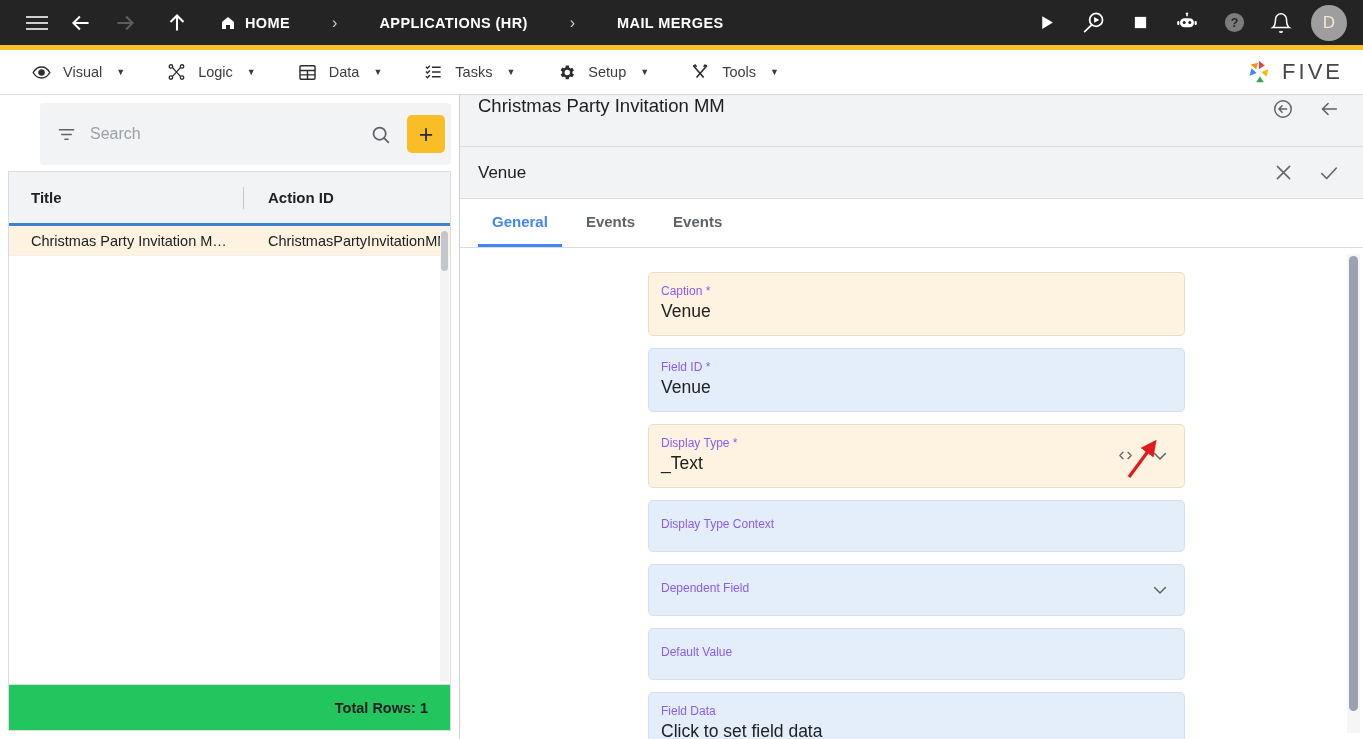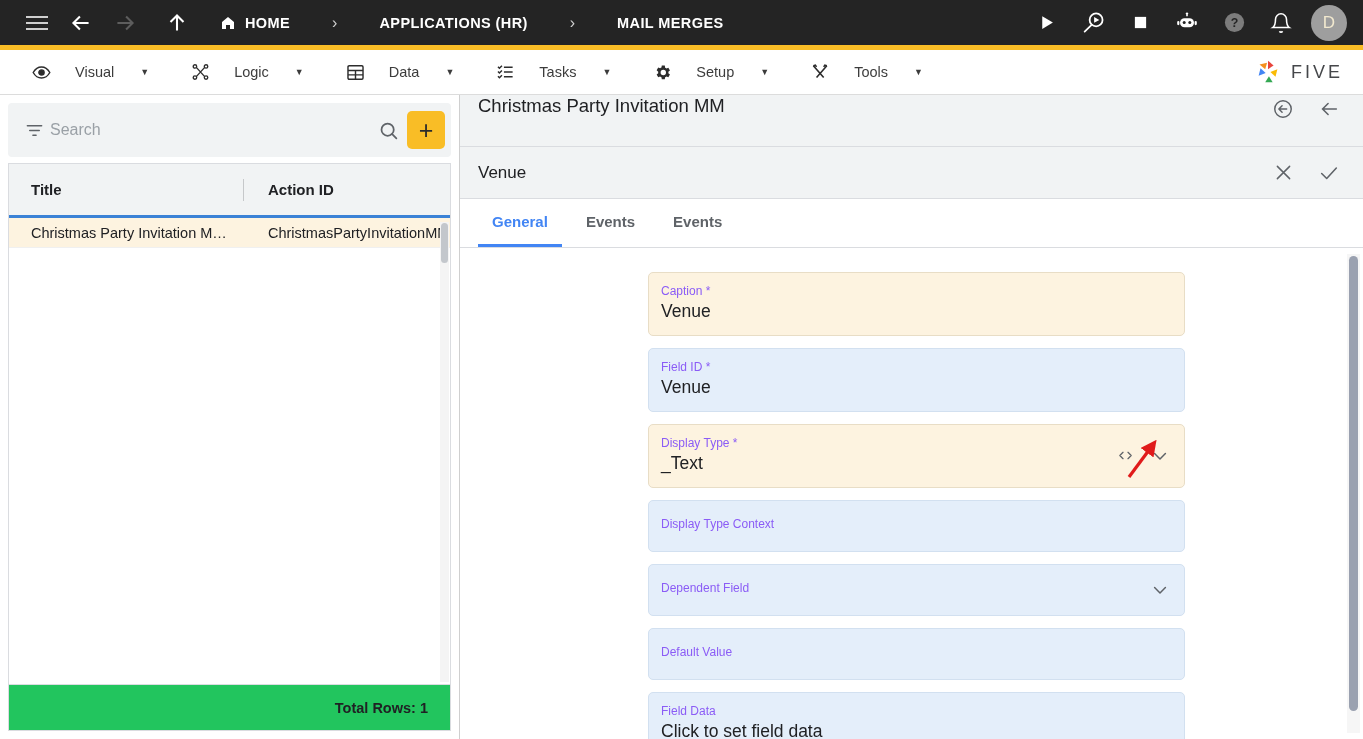--- a/index.html
+++ b/index.html
@@ -79,64 +79,65 @@
     height: 45px;
     background: #ffffff;
     border-bottom: 1px solid #dcdcdc;
     display: flex;
     align-items: center;
     flex: 0 0 auto;
     padding-left: 18px;
   }
   .menu-item {
     display: flex; align-items: center;
-    gap: 24px;
+    gap: 12px;
     padding: 6px 14px;
     margin-right: 14px;
     cursor: pointer;
     color: #3c3c3c;
     font-size: 14.5px;
     justify-content: flex-end;
   }
   .menu-caret { font-size: 9px; color: #3c3c3c; margin-left: 2px; }
   .menu-icon { display: flex; align-items: center; justify-content: center; width: 19px; height: 19px; color: #2c2c2c; }
 
   .brand {
     margin-left: auto;
     display: flex; align-items: center;
     gap: 8px;
     padding-right: 20px;
   }
   .brand-text {
-    font-size: 18px;
+    font-size: 22px;
     letter-spacing: 3px;
     color: #45474a;
     font-weight: 500;
   }
 
   
   .workspace { flex: 1 1 auto; display: flex; min-height: 0; background: #ffffff; }
 
   
   .sidebar {
     width: 460px;
     flex: 0 0 460px;
     display: flex; flex-direction: column;
     border-right: 1px solid #cfcfcf;
     background: #ffffff;
     min-height: 0;
   }
   .search-wrap { padding: 8px 8px 6px 8px; }
   .searchbar {
-    height: 54px;
+    height: 62px;
     background: #f1f3f4;
     border-radius: 4px;
     display: flex; align-items: center;
     padding: 0 6px 0 14px;
-    gap: 4px;
+    gap: 12px;
+    margin-left: 32px;
   }
   .search-input {
     flex: 1 1 auto;
     border: none; outline: none; background: transparent;
     font-size: 16px;
     color: #3c4043;
     font-family: "Liberation Sans", sans-serif;
   }
   .search-input::placeholder { color: #9aa0a6; }
   .icon-btn-plain {

